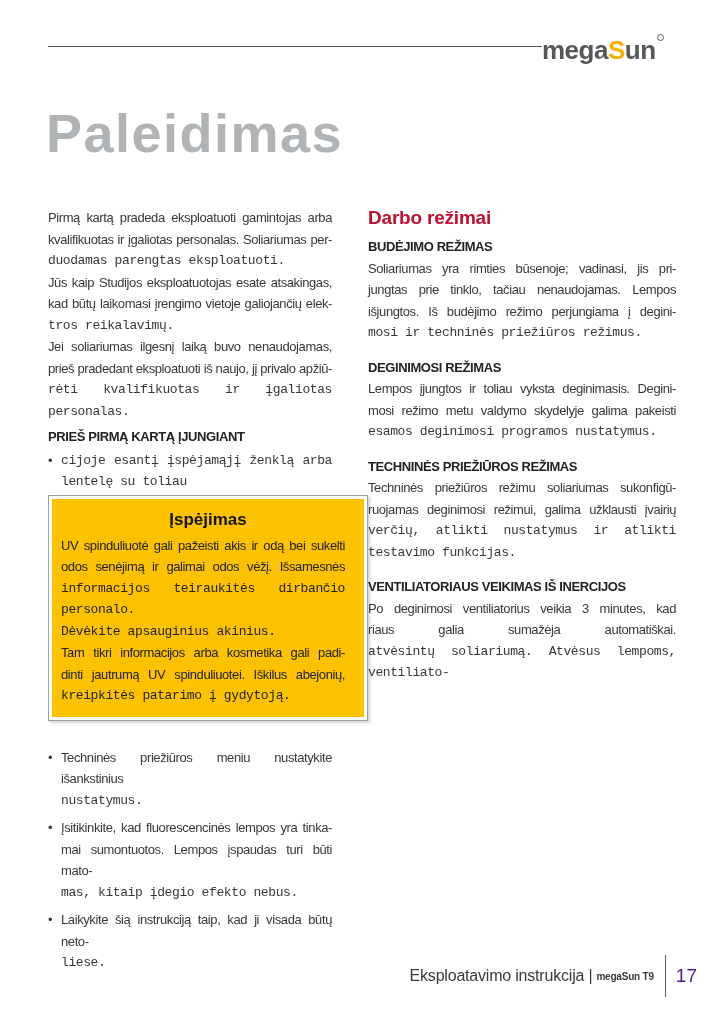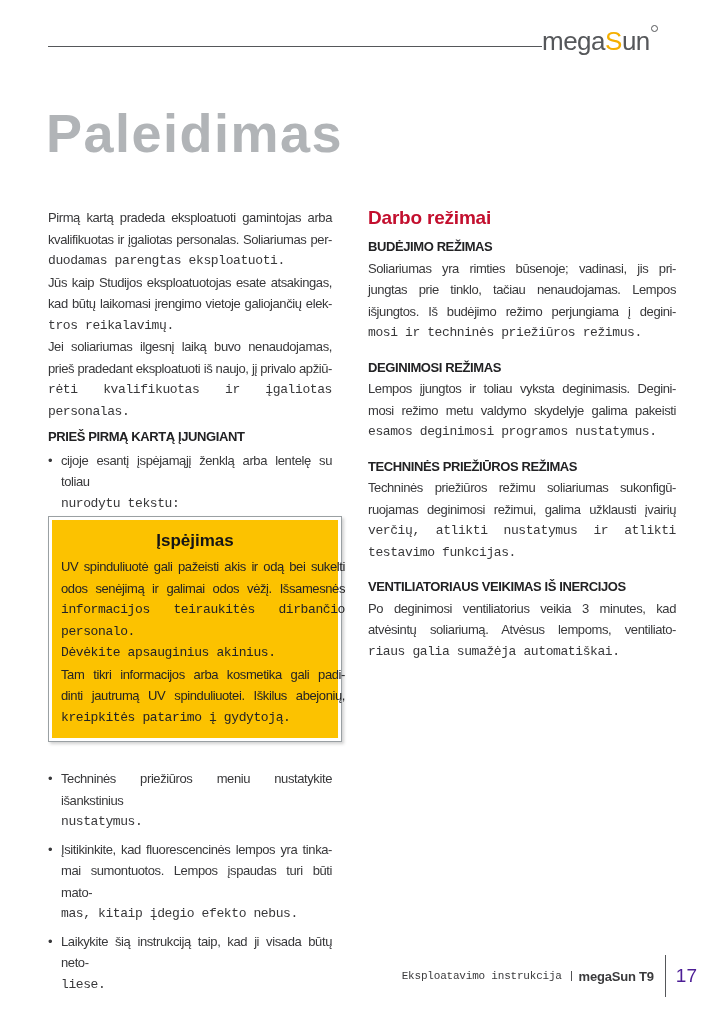--- a/index.html
+++ b/index.html
@@ -2,21 +2,21 @@
 <html><head>
 <meta charset="utf-8">
 <style>
   html,body { margin:0; padding:0; background:#ffffff; }
   .page {
     position:relative; width:724px; height:1024px; background:#ffffff;
     font-family:"Liberation Sans", sans-serif; color:#38383a; overflow:hidden;
   }
   
   .header-rule { position:absolute; left:48px; top:46px; width:494px; height:1px; background:#55575a; }
-  .logo { position:absolute; left:542px; top:25px; font-size:26px; font-weight:normal;
+  .logo { position:absolute; left:542px; top:34px; font-size:26px; font-weight:bold;
           color:#55575a; letter-spacing:-0.5px; white-space:nowrap; }
   .logo .logo-s { color:#f5af00; }
   .logo-ring { display:inline-block; width:5px; height:5px; border:1px solid #55575a;
                border-radius:50%; vertical-align:18px; margin-left:1px; }
   
   .title { position:absolute; left:46px; top:102px; margin:0; font-size:54px; font-weight:bold;
            color:#b1b4b7; letter-spacing:1.5px; }
   
   .col { position:absolute; top:207px; font-size:13px; line-height:21.5px; letter-spacing:-0.4px; }
   .col-left  { left:48px;  width:294px; }
@@ -28,34 +28,34 @@
   .subhead { font-weight:bold; color:#222224; }
   .sh-left { margin-top:4px; }
   
   .bullet { display:flex; align-items:flex-start; }
   .bullet .marker { flex:0 0 13px; width:13px; }
   .bullet .btxt { flex:1 1 auto; min-width:0; }
   .intro-bullet { margin-top:2px; }
   .bullets { margin-top:26px; }
   .bullets .bullet { margin-bottom:6px; }
   
-  .warnbox { margin-top:2px; width:294px; box-sizing:border-box; border:1px solid #9aa0a3;
+  .warnbox { margin-top:2px; width:320px; box-sizing:border-box; border:1px solid #9aa0a3;
              background:#ffffff; padding:3px; box-shadow:2px 2px 3px rgba(0,0,0,0.18); }
   .warnbox-inner { background:#fcc200; padding:10px 9px 10px 9px; color:#232325; }
   .warn-title { text-align:center; font-weight:bold; font-size:17px; line-height:22px;
                 color:#141416; margin-bottom:4px; letter-spacing:0; }
   
   .red-head { margin:0 0 0 0; font-size:19px; line-height:22px; font-weight:bold;
               color:#c30f2e; letter-spacing:-0.2px; }
   .section { margin-top:13px; }
   .section-first { margin-top:7px; }
   
   .footer { position:absolute; top:952px; right:27px; height:48px; display:flex; align-items:center; }
-  .f-label { font-size:11px; letter-spacing:-0.2px; color:#3a3a3c;font-family:Liberation Mono, monospace; }
-  .f-brand { font-size:13px; letter-spacing:-0.2px; color:#3a3a3c; font-weight:bold; margin-left:4px; }
+  .f-label { font-size:16px; letter-spacing:-0.2px; color:#3a3a3c; }
+  .f-brand { font-size:10px; letter-spacing:-0.2px; color:#3a3a3c; font-weight:bold; margin-left:4px; }
   .f-div { width:1px; height:42px; background:#55575a; margin:0 10px 0 11px; }
   .f-page { font-size:19px; color:#4c1d95; }
 </style>
 </head>
 <body>
 
 <div class="page">
 
   <div class="header-rule"></div>
   <div class="logo"><span>mega</span><span class="logo-s">S</span><span>un</span><span class="logo-ring"></span></div>
@@ -78,21 +78,20 @@
         <div class="tline">prieš pradedant eksploatuoti iš naujo, jį privalo apžiū-</div>
         <div class="tline">rėti kvalifikuotas ir įgaliotas personalas.</div>
       </div>
 
     <div class="subhead sh-left">PRIEŠ PIRMĄ KARTĄ ĮJUNGIANT</div>
 
     <div class="bullet intro-bullet">
       <span class="marker">•</span>
       <div class="jp btxt">
           <div class="tline">cijoje esantį įspėjamąjį ženklą arba lentelę su toliau</div>
-          <div class="tline">nurodytu tekstu:</div>
         </div>
     </div>
 
     <div class="warnbox">
       <div class="warnbox-inner">
         <div class="warn-title">Įspėjimas</div>
         <div class="jp">
             <div class="tline">UV spinduliuotė gali pažeisti akis ir odą bei sukelti</div>
             <div class="tline">odos senėjimą ir galimai odos vėžį. Išsamesnės</div>
             <div class="tline">informacijos teiraukitės dirbančio personalo.</div>
@@ -162,22 +161,22 @@
           <div class="tline">Techninės priežiūros režimu soliariumas sukonfigū-</div>
           <div class="tline">ruojamas deginimosi režimui, galima užklausti įvairių</div>
           <div class="tline">verčių, atlikti nustatymus ir atlikti testavimo funkcijas.</div>
         </div>
     </div>
 
     <div class="section">
       <div class="subhead">VENTILIATORIAUS VEIKIMAS IŠ INERCIJOS</div>
       <div class="jp">
           <div class="tline">Po deginimosi ventiliatorius veikia 3 minutes, kad</div>
+          <div class="tline">riaus galia sumažėja automatiškai.</div>
           <div class="tline">atvėsintų soliariumą. Atvėsus lempoms, ventiliato-</div>
-          <div class="tline">riaus galia sumažėja automatiškai.</div>
         </div>
     </div>
   </div>
 
   <div class="footer">
     <span class="f-label">Eksploatavimo instrukcija |</span>
     <span class="f-brand">megaSun T9</span>
     <span class="f-div"></span>
     <span class="f-page">17</span>
   </div>

